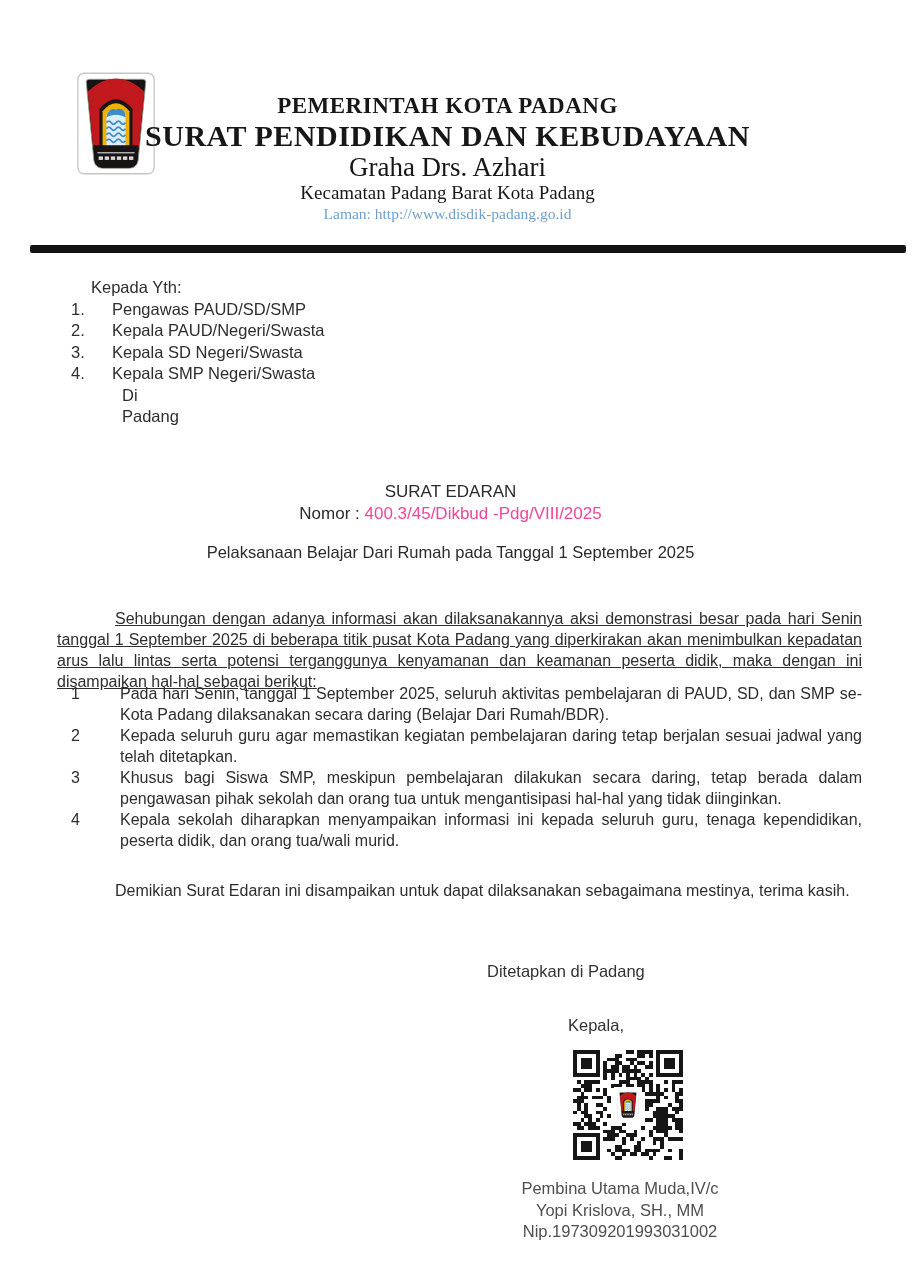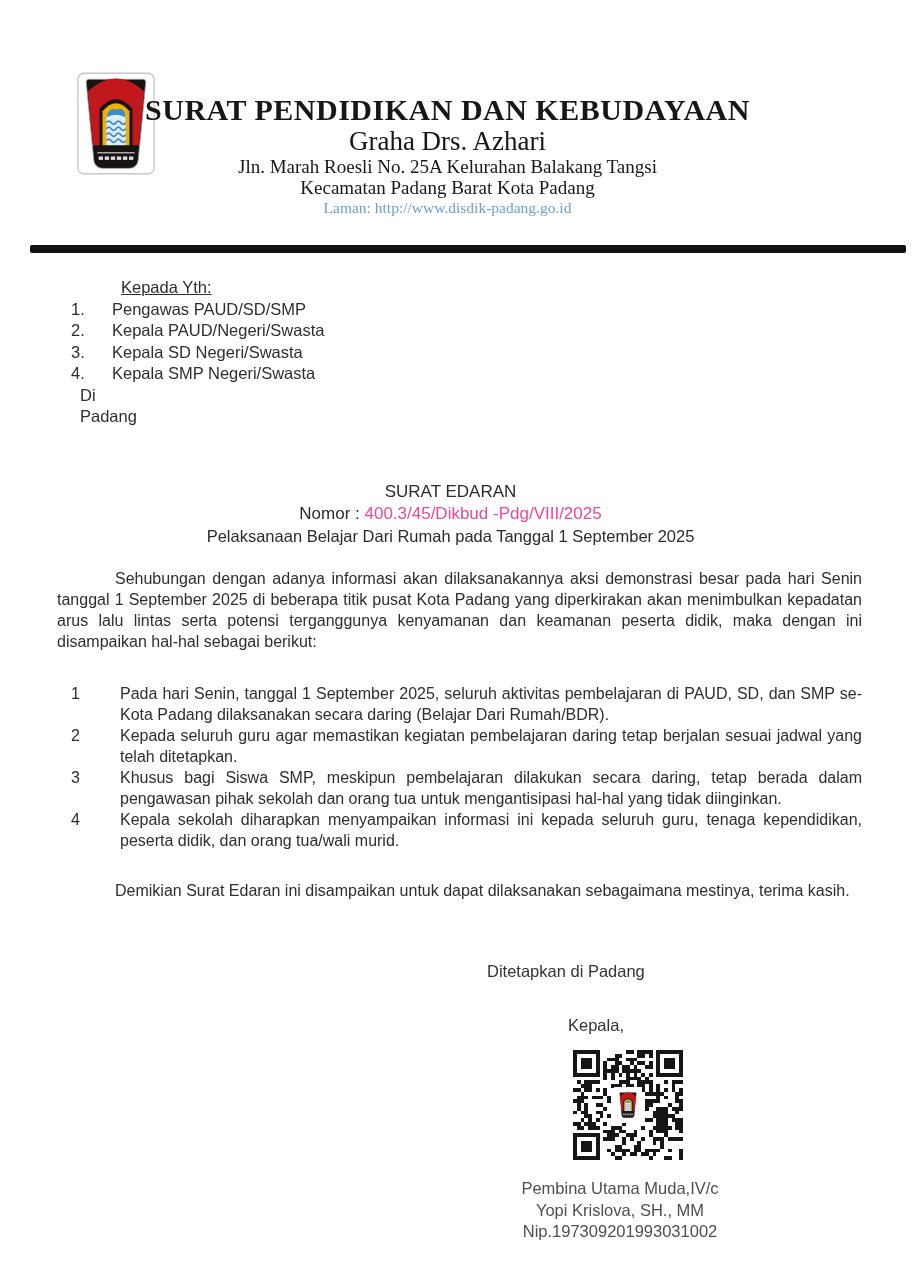--- a/index.html
+++ b/index.html
@@ -20,36 +20,36 @@
     color:#171717;
   }
   .head-gov{font-size:23px;font-weight:bold;line-height:26px;letter-spacing:.5px;}
   .head-agency{font-size:30px;font-weight:bold;line-height:33px;letter-spacing:.5px;}
   .head-building{font-size:27px;line-height:31px;}
   .head-addr{font-size:19px;line-height:20.5px;}
   .head-site{font-size:15.5px;line-height:20px;color:#6f9fc8;text-decoration:none;display:inline-block;}
   .rule{position:absolute;left:30px;top:245px;width:876px;height:8px;background:#121212;border-radius:2px;}
   
   .recipients{position:absolute;left:57px;top:277px;font-size:16.5px;line-height:21.5px;}
-  .salutation{margin-left:64px;text-decoration:underline;}
+  .salutation{margin-left:34px;}
   .rcp-row{display:flex;}
   .rcp-num{flex:0 0 55px;padding-left:14px;box-sizing:border-box;}
-  .rcp-loc{margin-left:23px;}
+  .rcp-loc{margin-left:65px;}
   
   .title-block{position:absolute;left:0;right:14px;top:481px;text-align:center;font-size:17px;line-height:22px;color:#2b2b2b;}
-  .title-subject{font-size:16.5px;}
+  .title-subject{margin-top:16px;font-size:16.5px;}
   .muted{color:#ec4899;}
   
   .para{
     position:absolute;left:57px;width:805px;
     font-size:16px;line-height:21px;
     text-align:justify;text-indent:58px;
     margin:0;
   }
-  .para.opening{top:568px;}
+  .para.opening{top:608px;text-decoration:underline;}
   .para.closing{top:880px;}
   .points{position:absolute;left:57px;width:805px;top:683px;font-size:16px;line-height:21px;}
   .point{display:flex;}
   .point-num{flex:0 0 63px;padding-left:14px;box-sizing:border-box;}
   .point-text{flex:1;text-align:justify;}
   
   .sign-meta{position:absolute;left:487px;top:960px;font-size:16.5px;line-height:23px;color:#333;}
   .sign-role{position:absolute;left:484px;width:224px;top:1016px;text-align:center;font-size:16.5px;color:#333;}
   .qr-wrap{position:absolute;left:573px;top:1050px;width:110px;height:110px;}
   .qr-wrap svg.qr{position:absolute;inset:0;}
@@ -93,23 +93,23 @@
   </defs>
 </svg>
 
 <div class="page">
 
   <header>
     <svg class="emblem-lg">
       <use href="#padang-emblem"></use>
     </svg>
     <div class="head-text">
+      <div class="head-gov">PEMERINTAH KOTA PADANG</div>
       <div class="head-agency">SURAT PENDIDIKAN DAN KEBUDAYAAN</div>
       <div class="head-building">Graha Drs. Azhari</div>
-      <div class="head-addr">Jln. Marah Roesli No. 25A Kelurahan Balakang Tangsi</div>
       <div class="head-addr">Kecamatan Padang Barat Kota Padang</div>
       <span class="head-site">Laman: http://www.disdik-padang.go.id</span>
     </div>
   </header>
   <div class="rule"></div>
 
   <section class="recipients">
     <div class="salutation">Kepada Yth:</div>
     <div class="rcp-row">
       <span class="rcp-num">1.</span>

